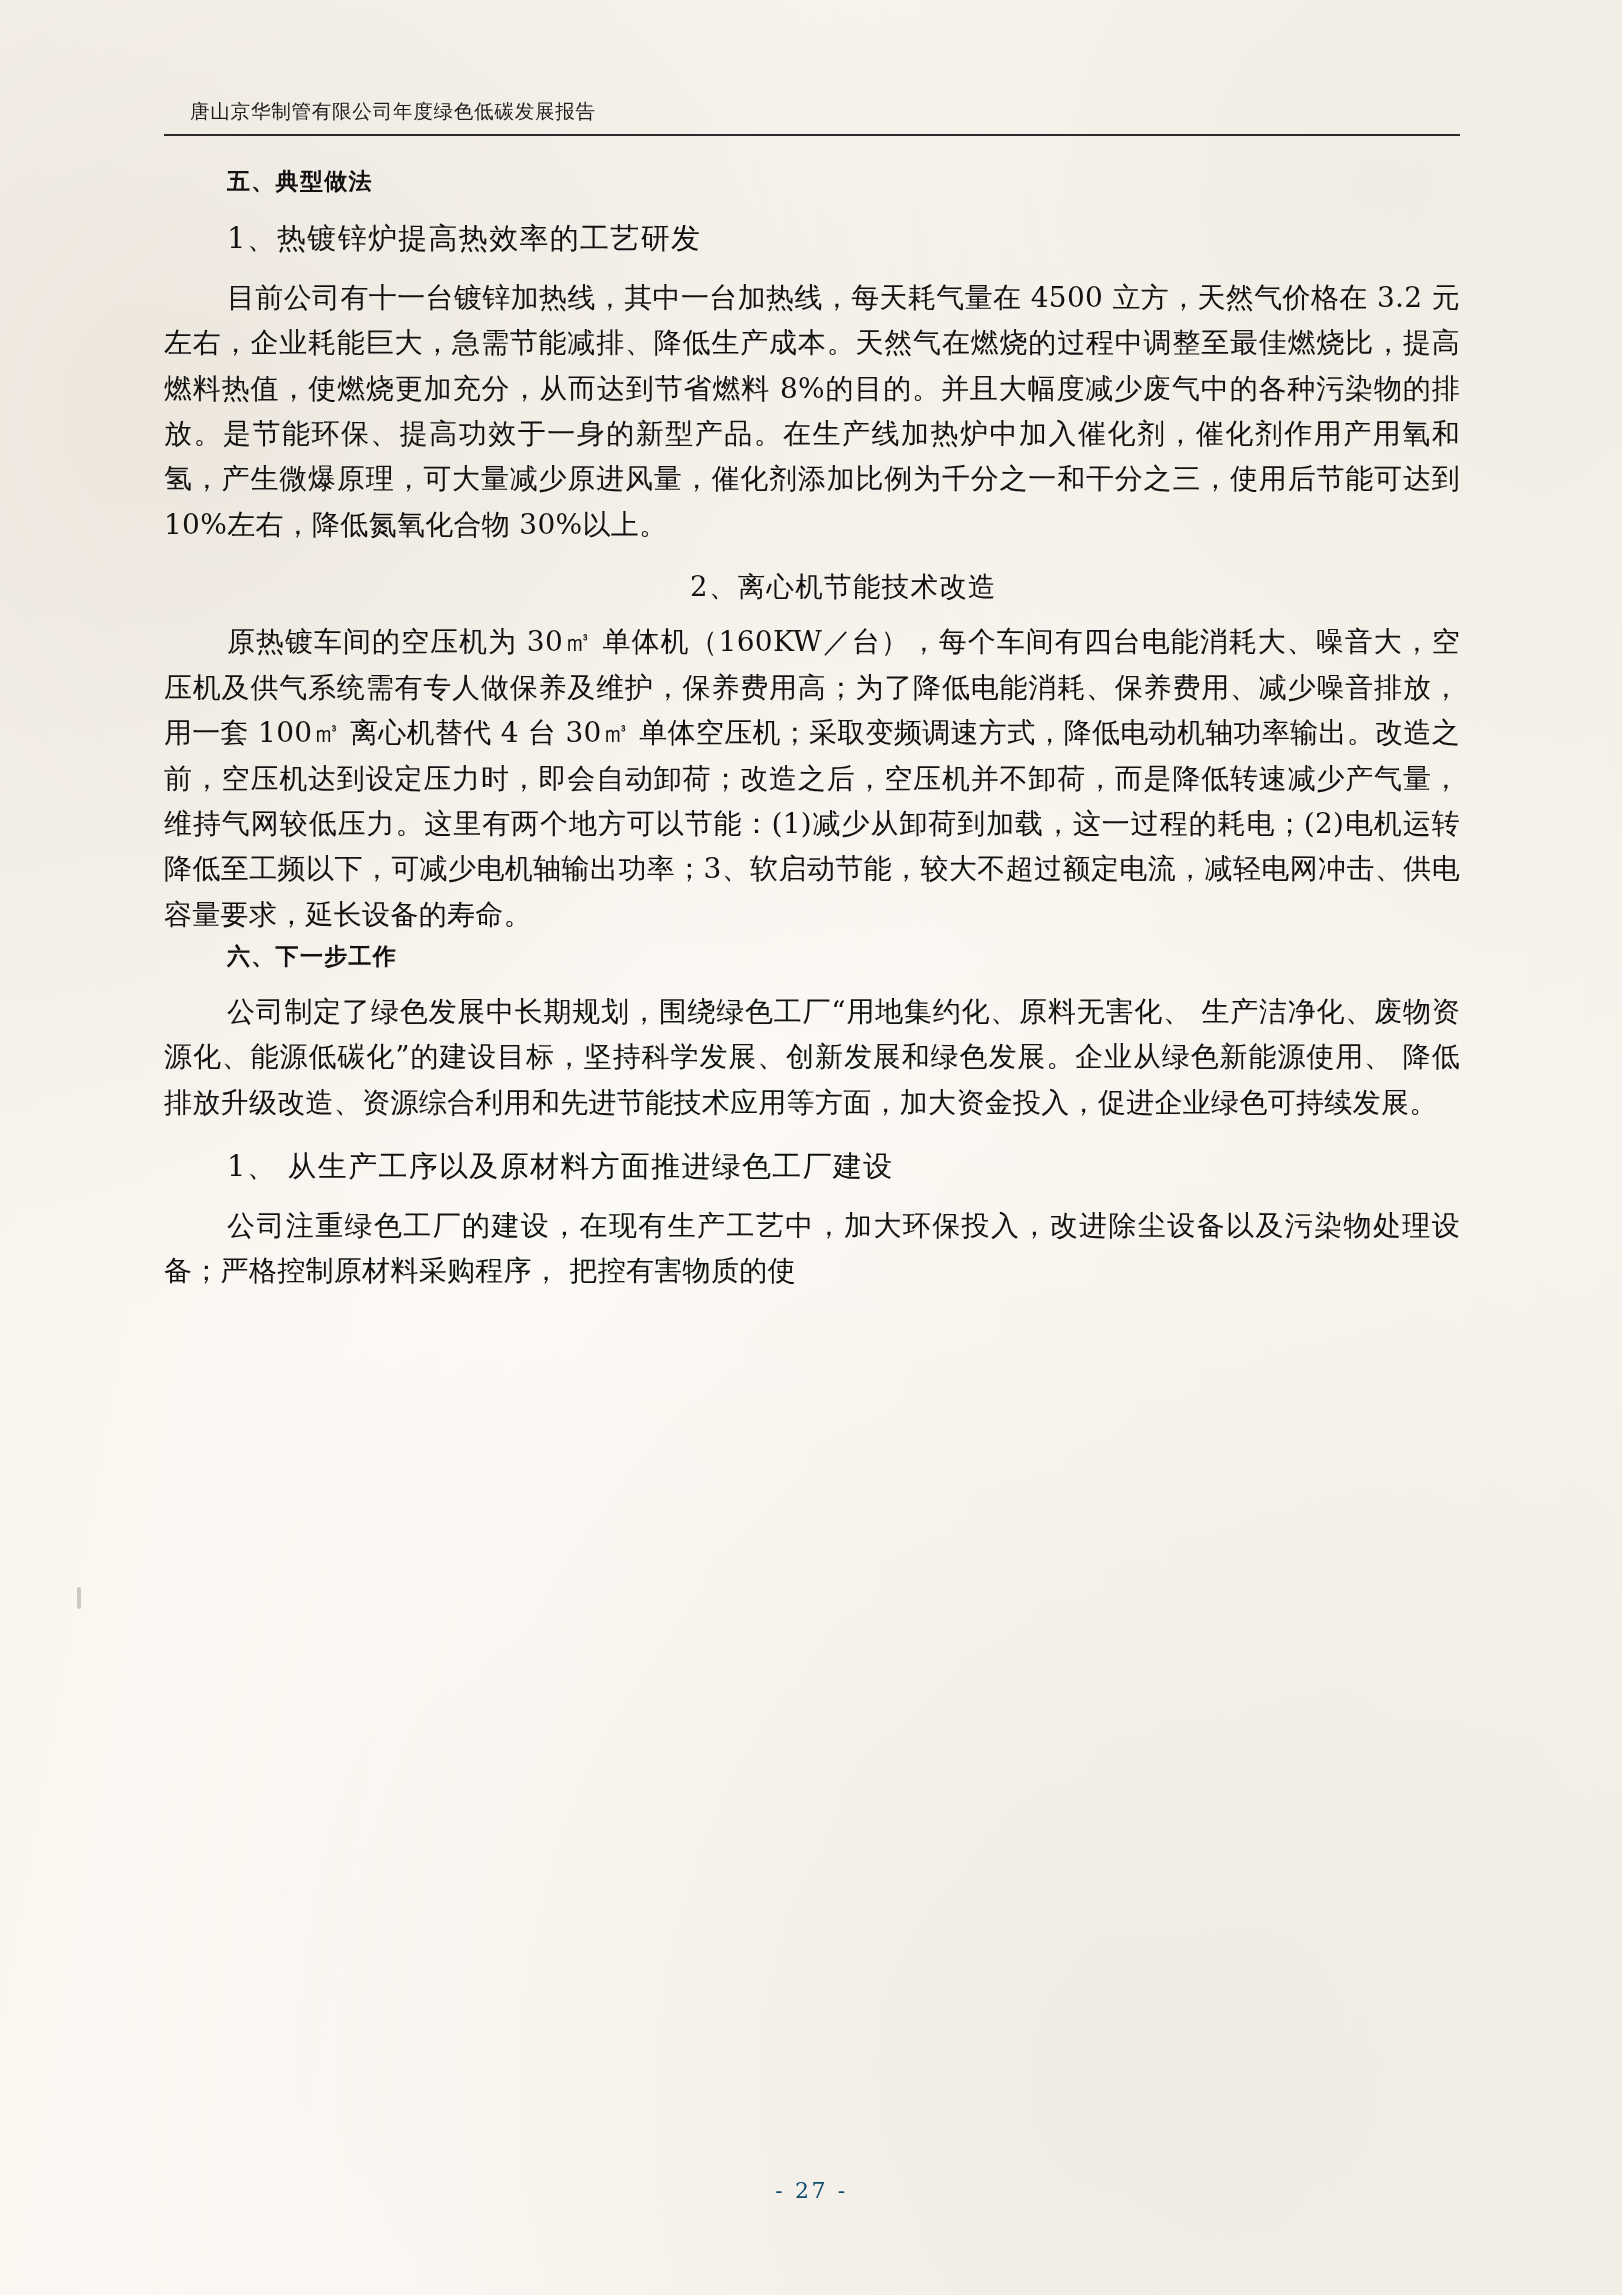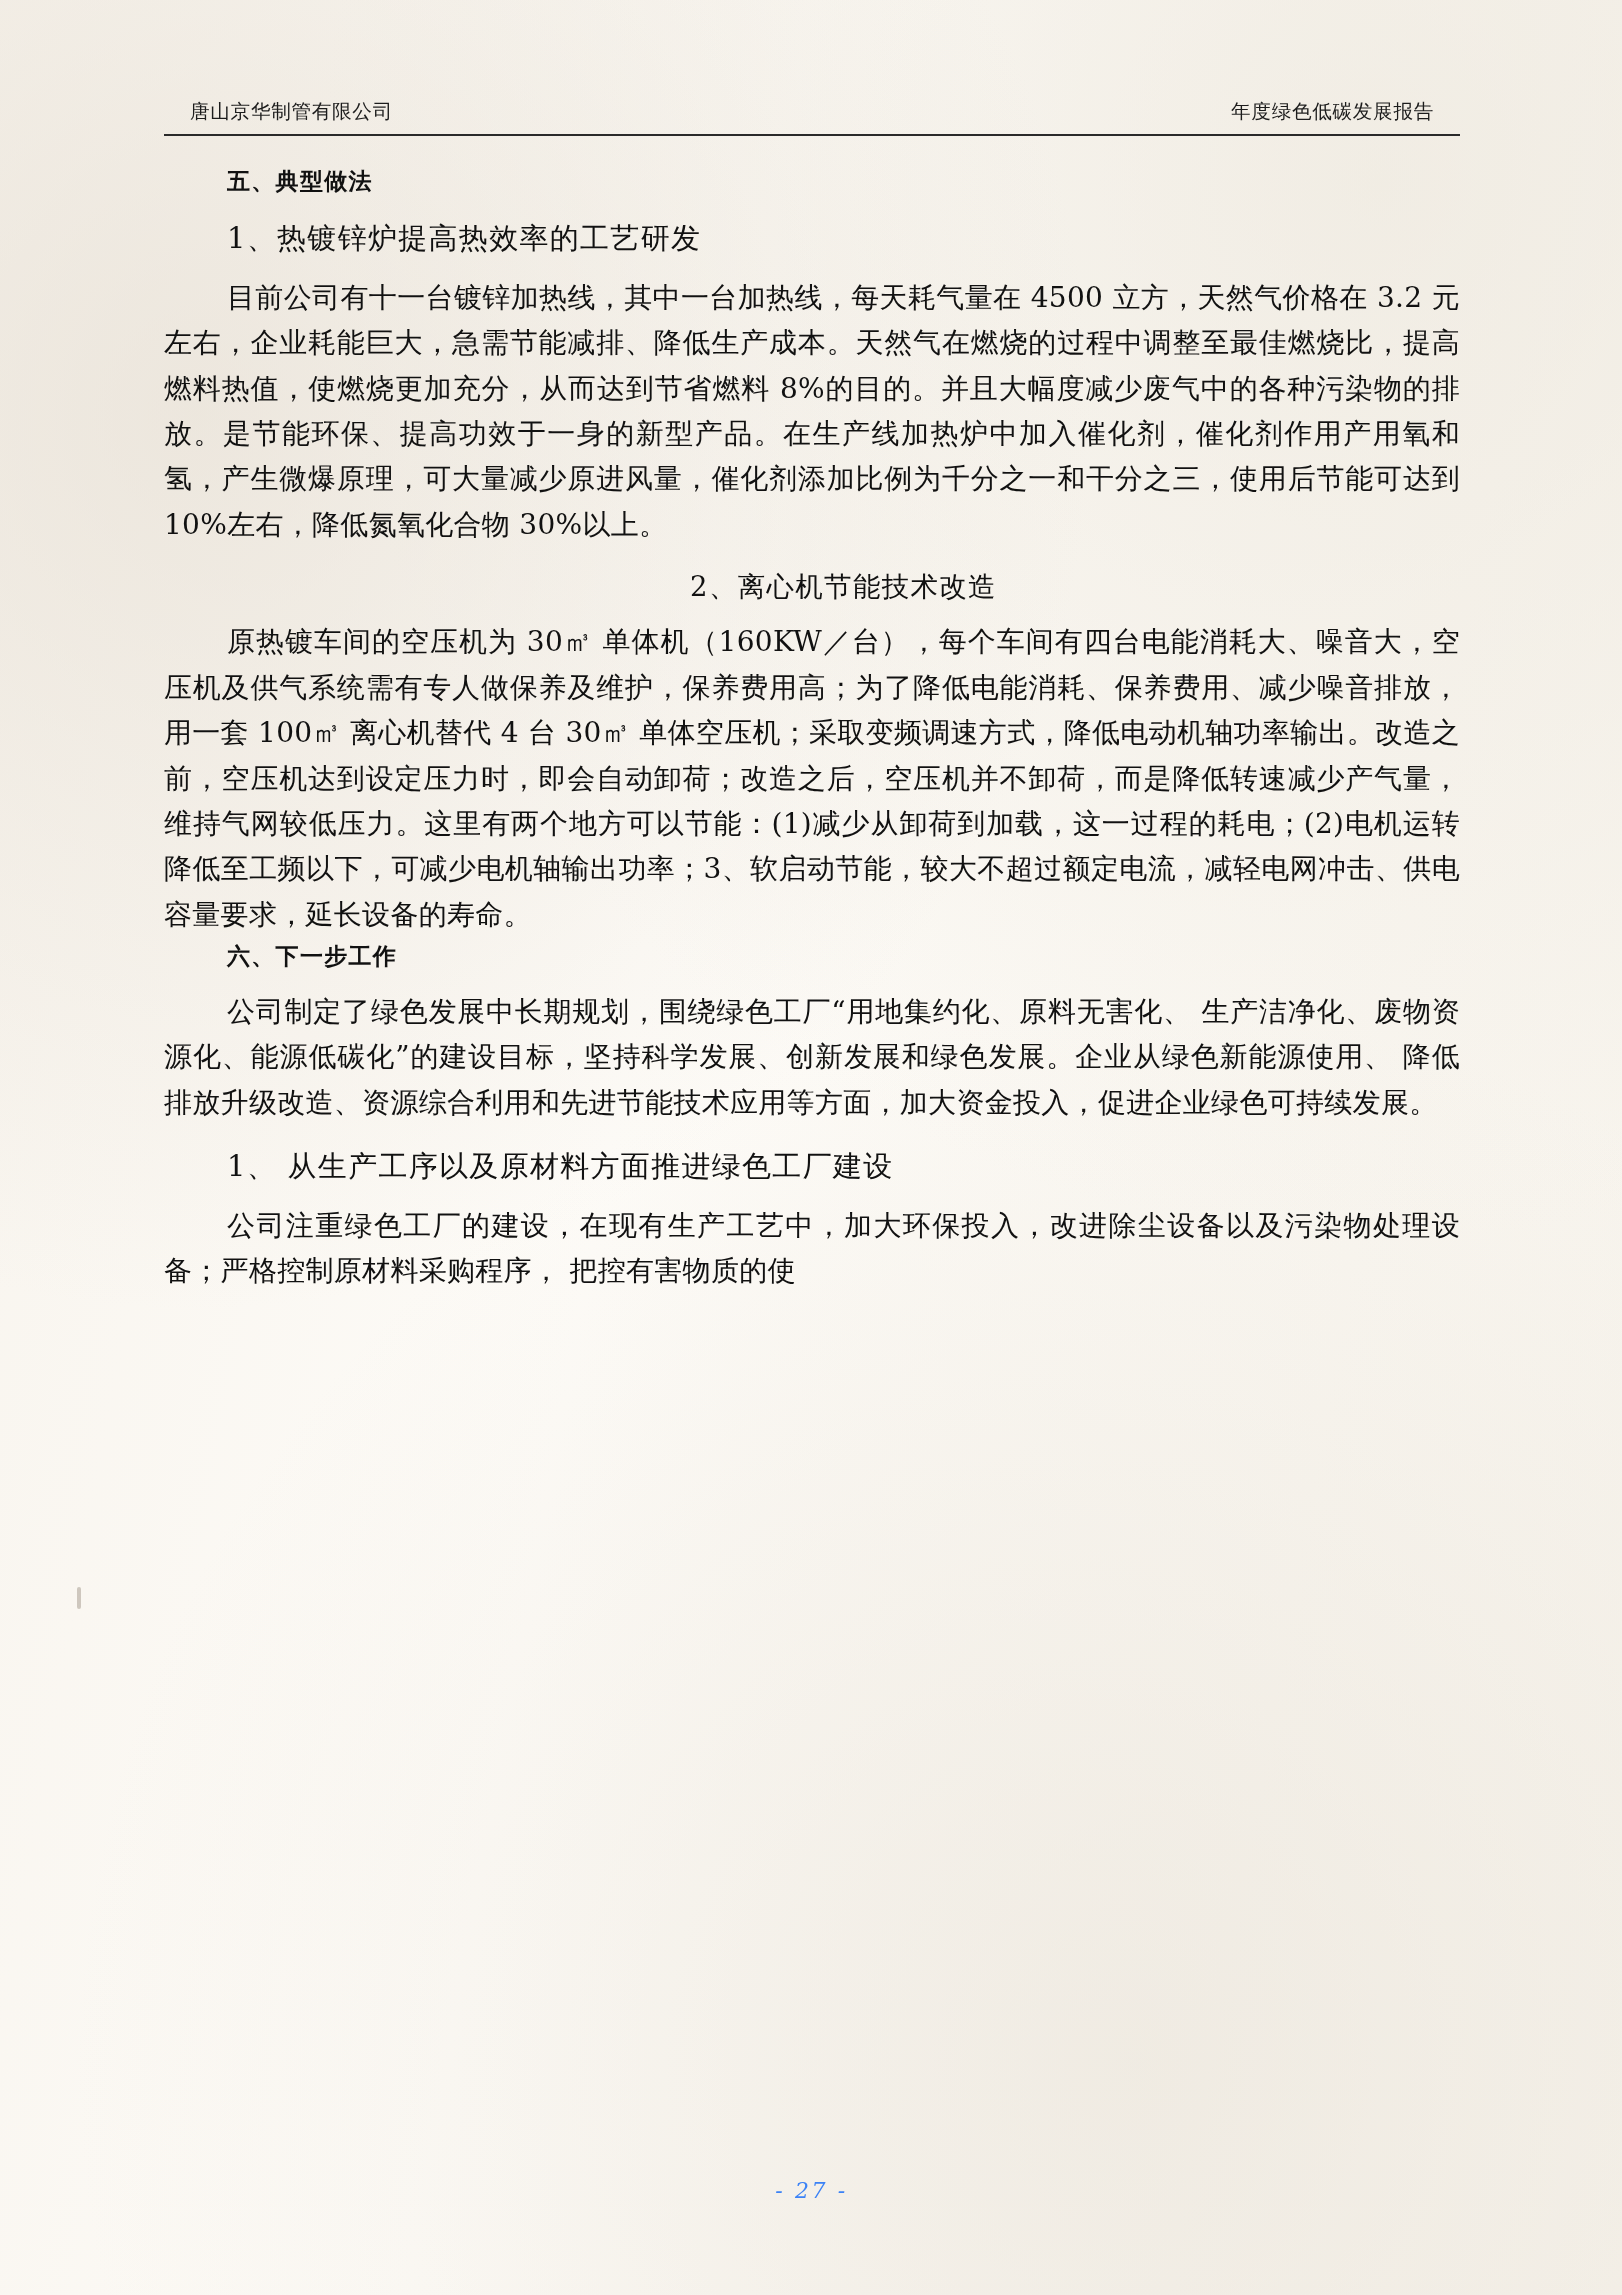--- a/index.html
+++ b/index.html
@@ -28,21 +28,20 @@
       linear-gradient(100deg, rgba(247,243,236,0.9) 0%, rgba(253,251,247,0.4) 40%, rgba(245,241,233,0.8) 100%);
   }
   .content {
     position: absolute;
     left: 164px;
     top: 98px;
     width: 1296px;
   }
   .header {
     display: flex;
-    justify-content: space-between;
     align-items: baseline;
     font-family: "DejaVu Serif", serif;
     font-size: 19.6px;
     color: #1c1c1c;
     padding: 0 26px 9.2px 26px;
     border-bottom: 2px solid #2a2a2a;
     letter-spacing: 0.7px;
   }
   .header .right {
     letter-spacing: 0.7px;
@@ -83,23 +82,22 @@
     letter-spacing: 0.3px;
   }
   .footer {
     position: absolute;
     left: 0;
     right: 0;
     bottom: 92px;
     text-align: center;
     font-family: "DejaVu Serif", serif;
     font-size: 22px;
-    color: #3b82f6;
+    color: #0c4a6e;
     letter-spacing: 2.6px;
-    font-style: italic;
   }
   .edge-mark {
     position: absolute;
     left: 77px;
     top: 1587px;
     width: 3.9px;
     height: 22px;
     background: rgba(170,160,148,0.55);
     border-radius: 2px;
   }

